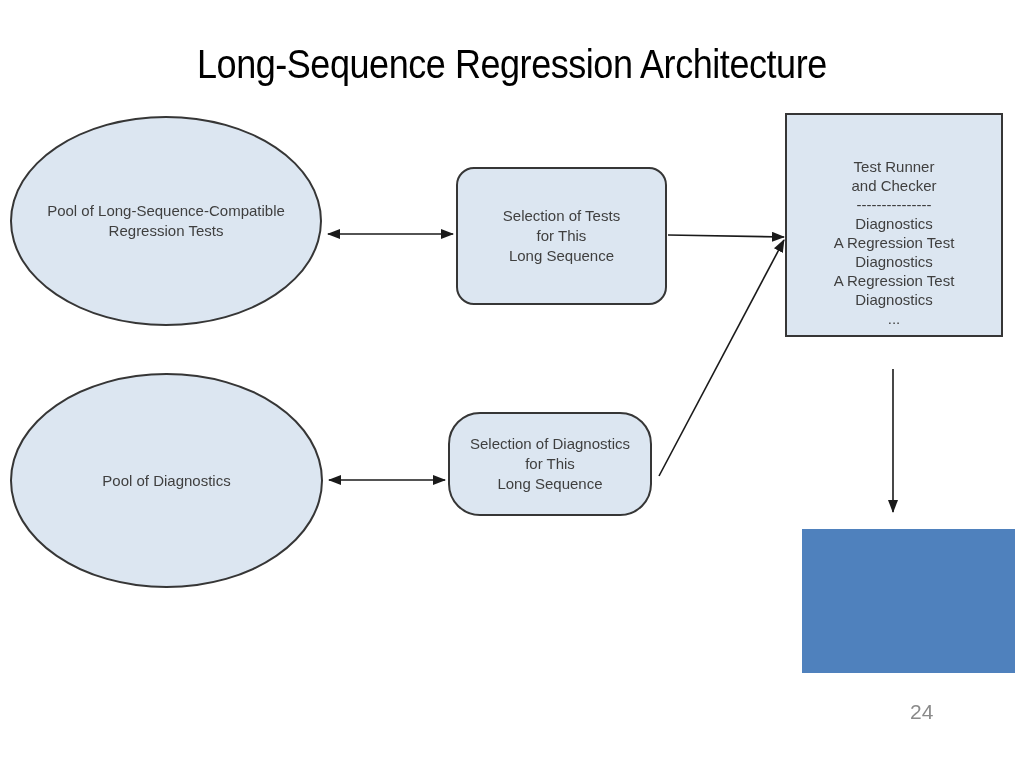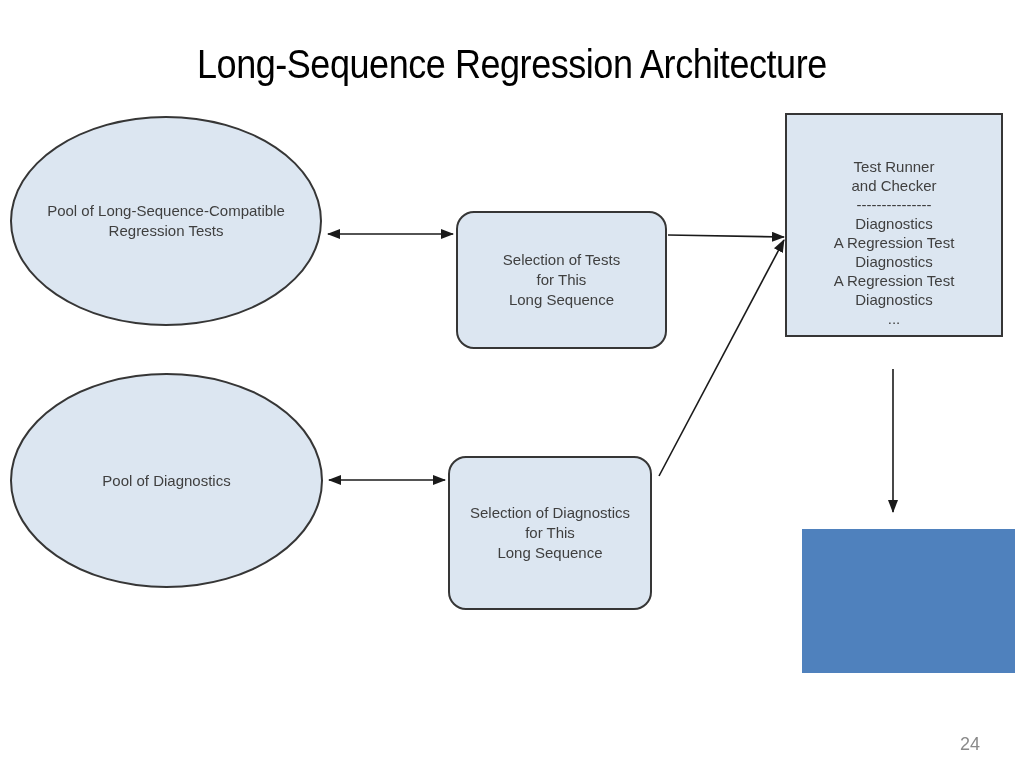--- a/index.html
+++ b/index.html
@@ -42,25 +42,25 @@
     display:flex;
     align-items:center;
     justify-content:center;
     text-align:center;
     color:var(--node-text);
     font-size:15px;
     line-height:20px;
   }
   .node-label{white-space:pre-line;}
   .ellipse{border-radius:50%;}
-  .rounded{border-radius:18px;margin-top:44px;}
+  .rounded{border-radius:18px;}
   .ellipse-pool-tests{left:10px;top:116px;width:312px;height:210px;justify-content:center;}
   .ellipse-pool-diagnostics{left:10px;top:373px;width:313px;height:215px;}
   .box-selection-tests{left:456px;top:167px;width:211px;height:138px;}
-  .box-selection-diagnostics{left:448px;top:412px;width:204px;height:154px;}
+  .box-selection-diagnostics{left:448px;top:412px;width:204px;height:104px;border-radius:32px;}
   .box-test-runner{
     left:785px;top:113px;width:218px;height:224px;
     align-items:flex-start;
     line-height:19px;
     padding-top:42px;
   }
   .results-shadow{
     position:absolute;
     left:802px;top:529px;width:213px;height:144px;
     background:var(--shadow-blue);
@@ -68,23 +68,23 @@
   .box-results{left:788px;top:515px;width:212px;height:141px;}
   .arrow-layer{
     position:absolute;
     left:0;top:0;width:1024px;height:768px;
     pointer-events:none;
   }
   .edge{stroke:var(--arrow);stroke-width:1.6;fill:none;}
   .arrowhead-shape{fill:var(--arrow);}
   .page-number{
     position:absolute;
-    left:910px;top:734px;width:70px;
-    text-align:right;
-    font-size:18px;
+    left:910px;top:700px;width:70px;
+    text-align:left;
+    font-size:21px;
     color:var(--page-number);
   }
 </style>
 </head>
 <body>
 
 <div class="slide">
 
   <div class="slide-title">
     <span class="condense">Long-Sequence Regression Architecture</span>

